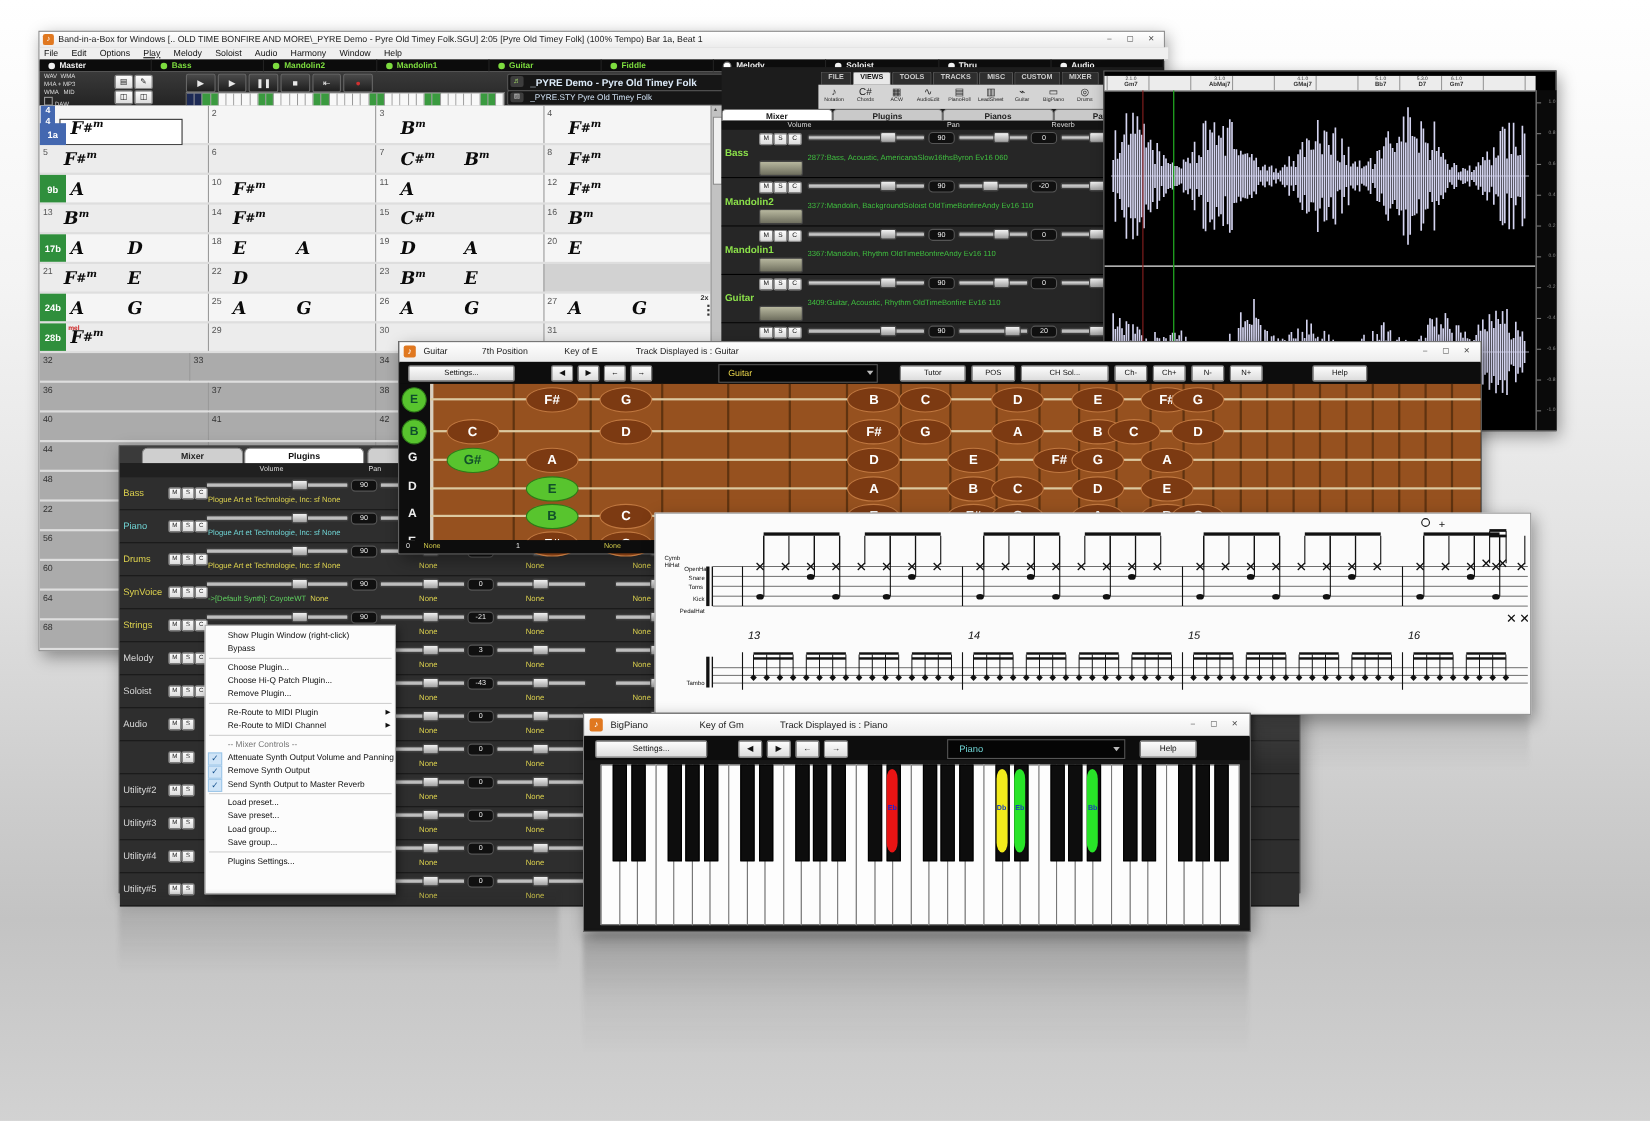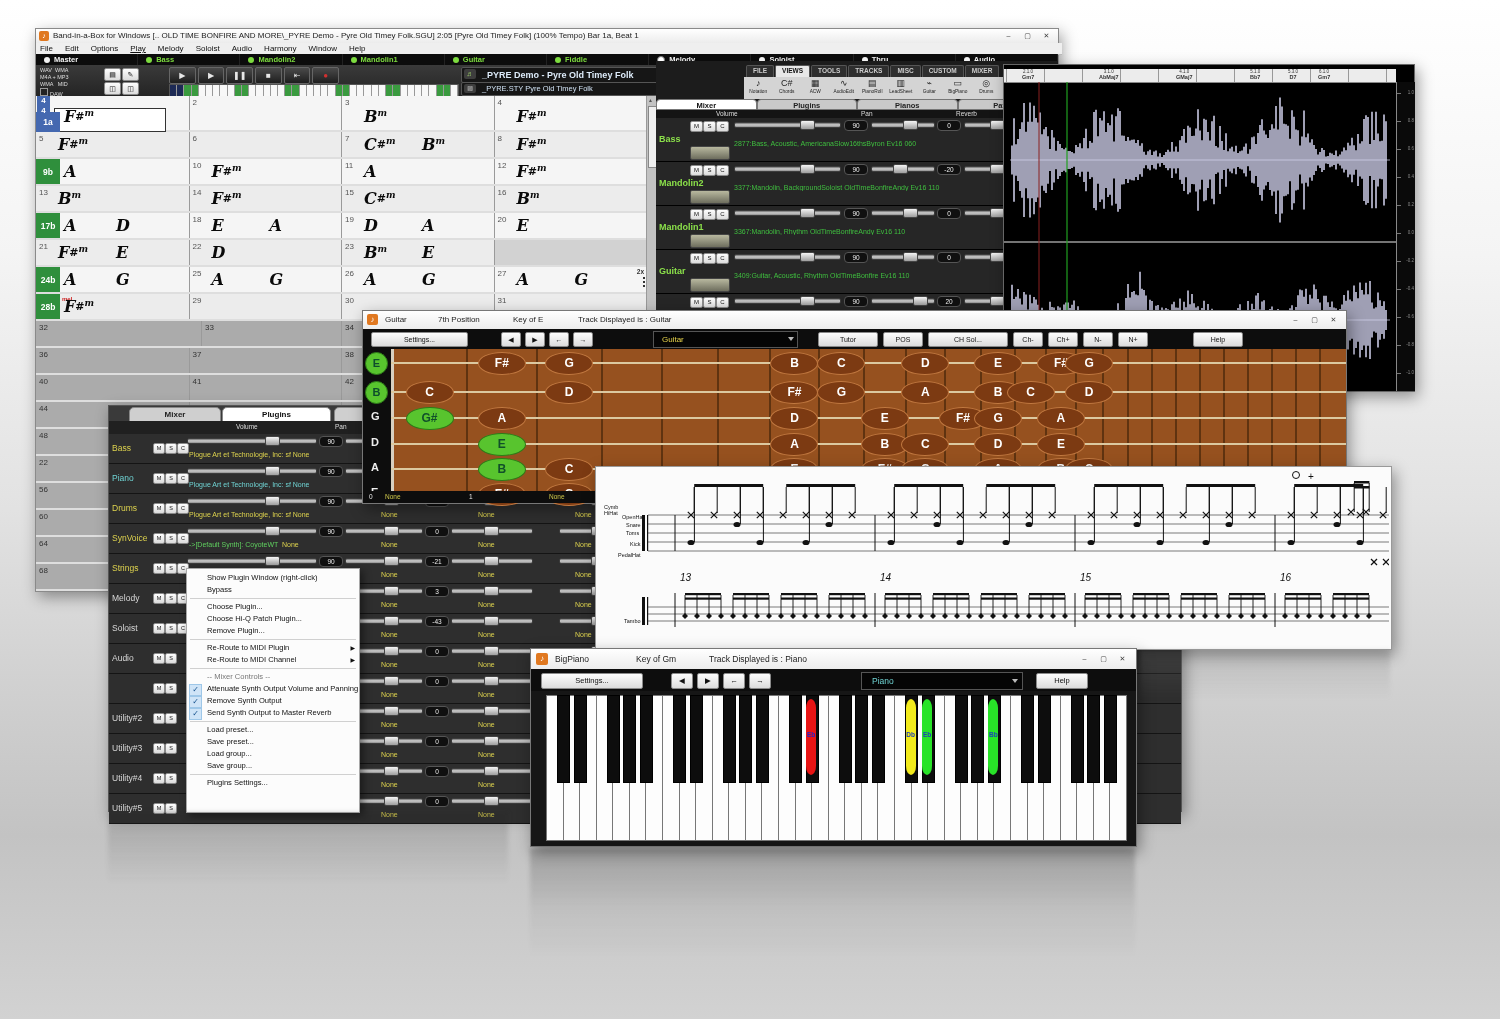--- a/index.html
+++ b/index.html
@@ -331,21 +331,21 @@
             <div style="position: absolute; left: 3px; top: 2px; font-size: 8px; color: rgb(85, 85, 85);">30</div>
           </div>
           <div style="position: absolute; left: 457.5px; top: 0px; width: 152.5px; height: 100%; border-left: 1px solid rgb(154, 154, 154);">
             <div style="position: absolute; left: 3px; top: 2px; font-size: 8px; color: rgb(85, 85, 85);">31</div>
           </div>
         </div>
         <div style="position: absolute; left: 0px; top: 225px; width: 610px; height: 25px; background: rgb(171, 171, 171);">
           <div style="position: absolute; left: 0px; top: 0px; width: 152.5px; height: 100%;">
             <div style="position: absolute; left: 3px; top: 2px; font-size: 8px; color: rgb(51, 51, 51);">32</div>
           </div>
-          <div style="position: absolute; left: 165px; top: 0px; width: 152.5px; height: 100%; border-left: 1px solid rgb(154, 154, 154);">
+          <div style="position: absolute; left: 136px; top: 0px; width: 152.5px; height: 100%; border-left: 1px solid rgb(154, 154, 154);">
             <div style="position: absolute; left: 3px; top: 2px; font-size: 8px; color: rgb(51, 51, 51);">33</div>
           </div>
           <div style="position: absolute; left: 305px; top: 0px; width: 152.5px; height: 100%; border-left: 1px solid rgb(154, 154, 154);">
             <div style="position: absolute; left: 3px; top: 2px; font-size: 8px; color: rgb(51, 51, 51);">34</div>
           </div>
           <div style="position: absolute; left: 457.5px; top: 0px; width: 152.5px; height: 100%; border-left: 1px solid rgb(154, 154, 154);">
             <div style="position: absolute; left: 3px; top: 2px; font-size: 8px; color: rgb(51, 51, 51);">35</div>
           </div>
         </div>
         <div style="position: absolute; left: 0px; top: 252px; width: 610px; height: 25px; background: rgb(171, 171, 171);">

